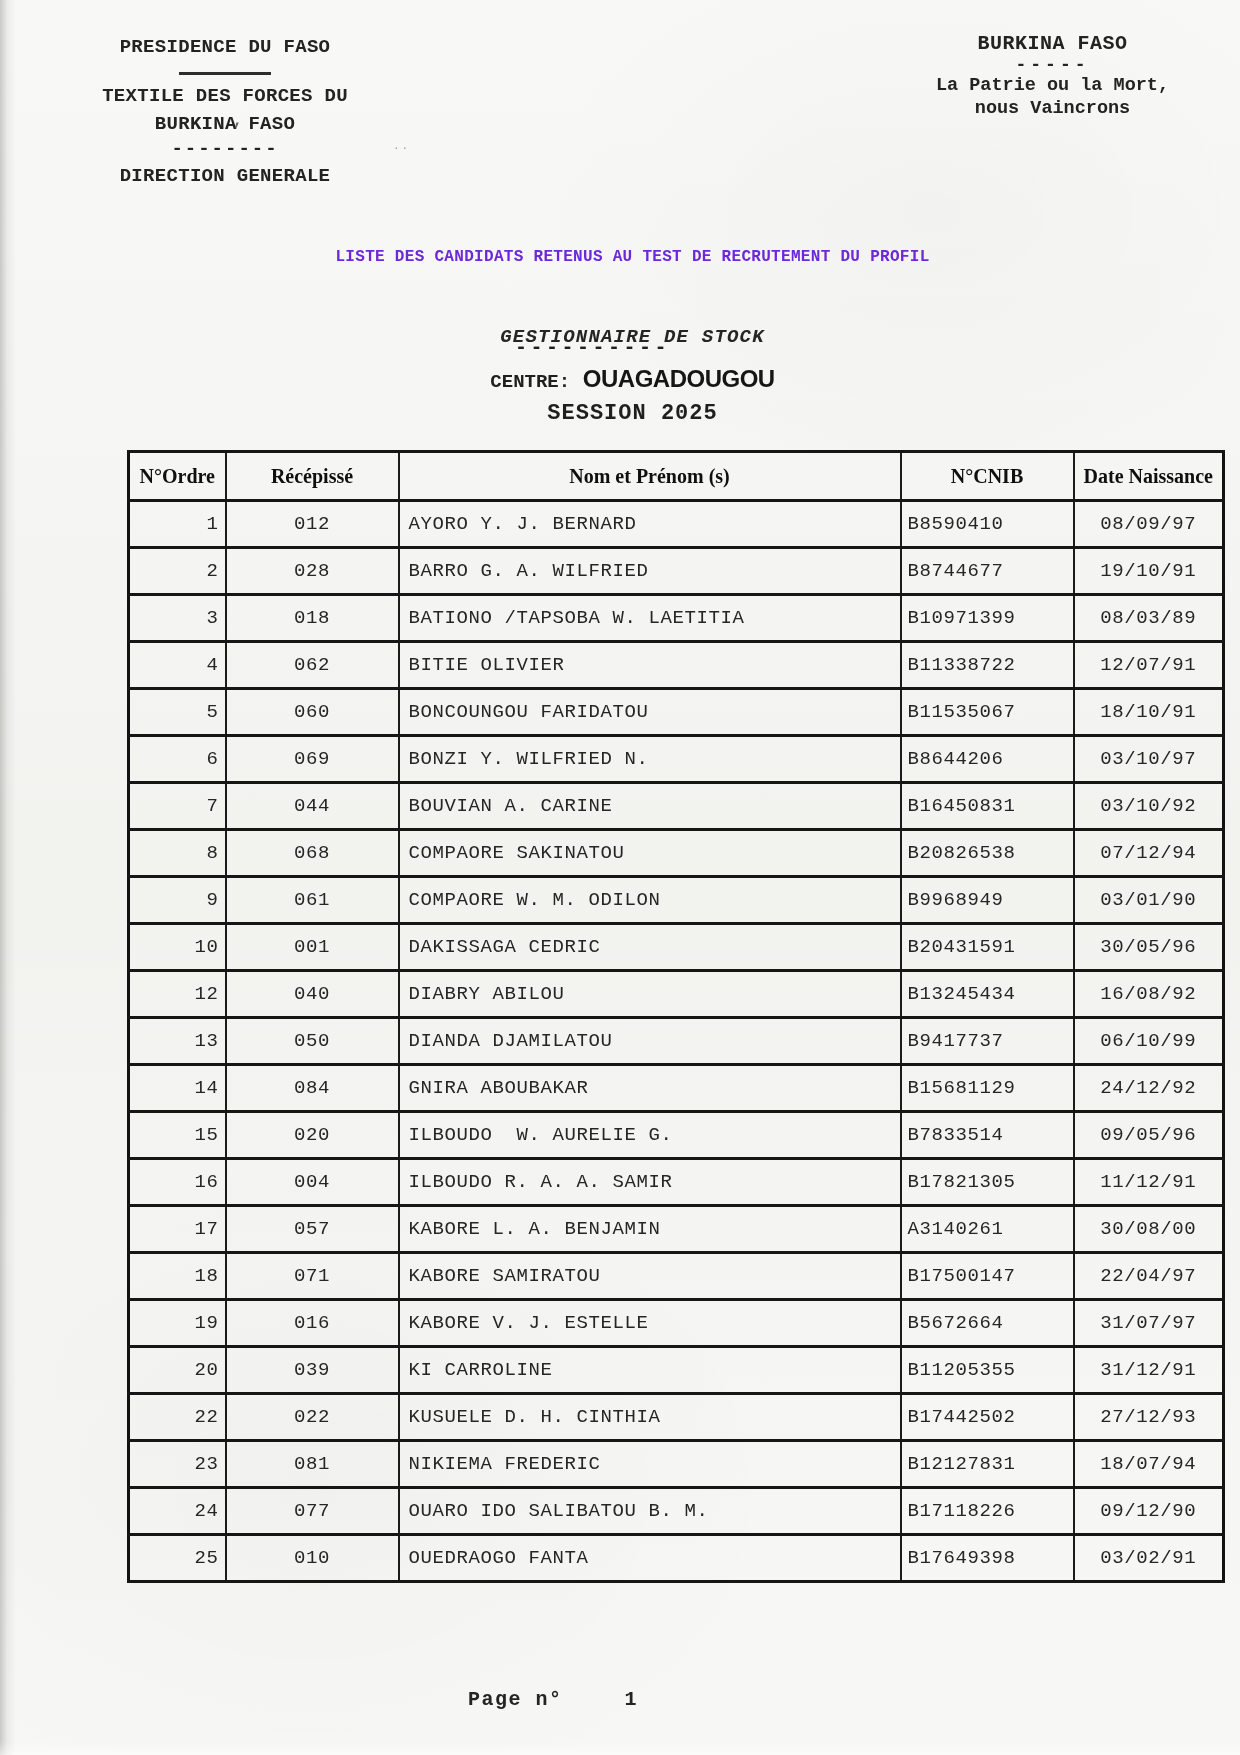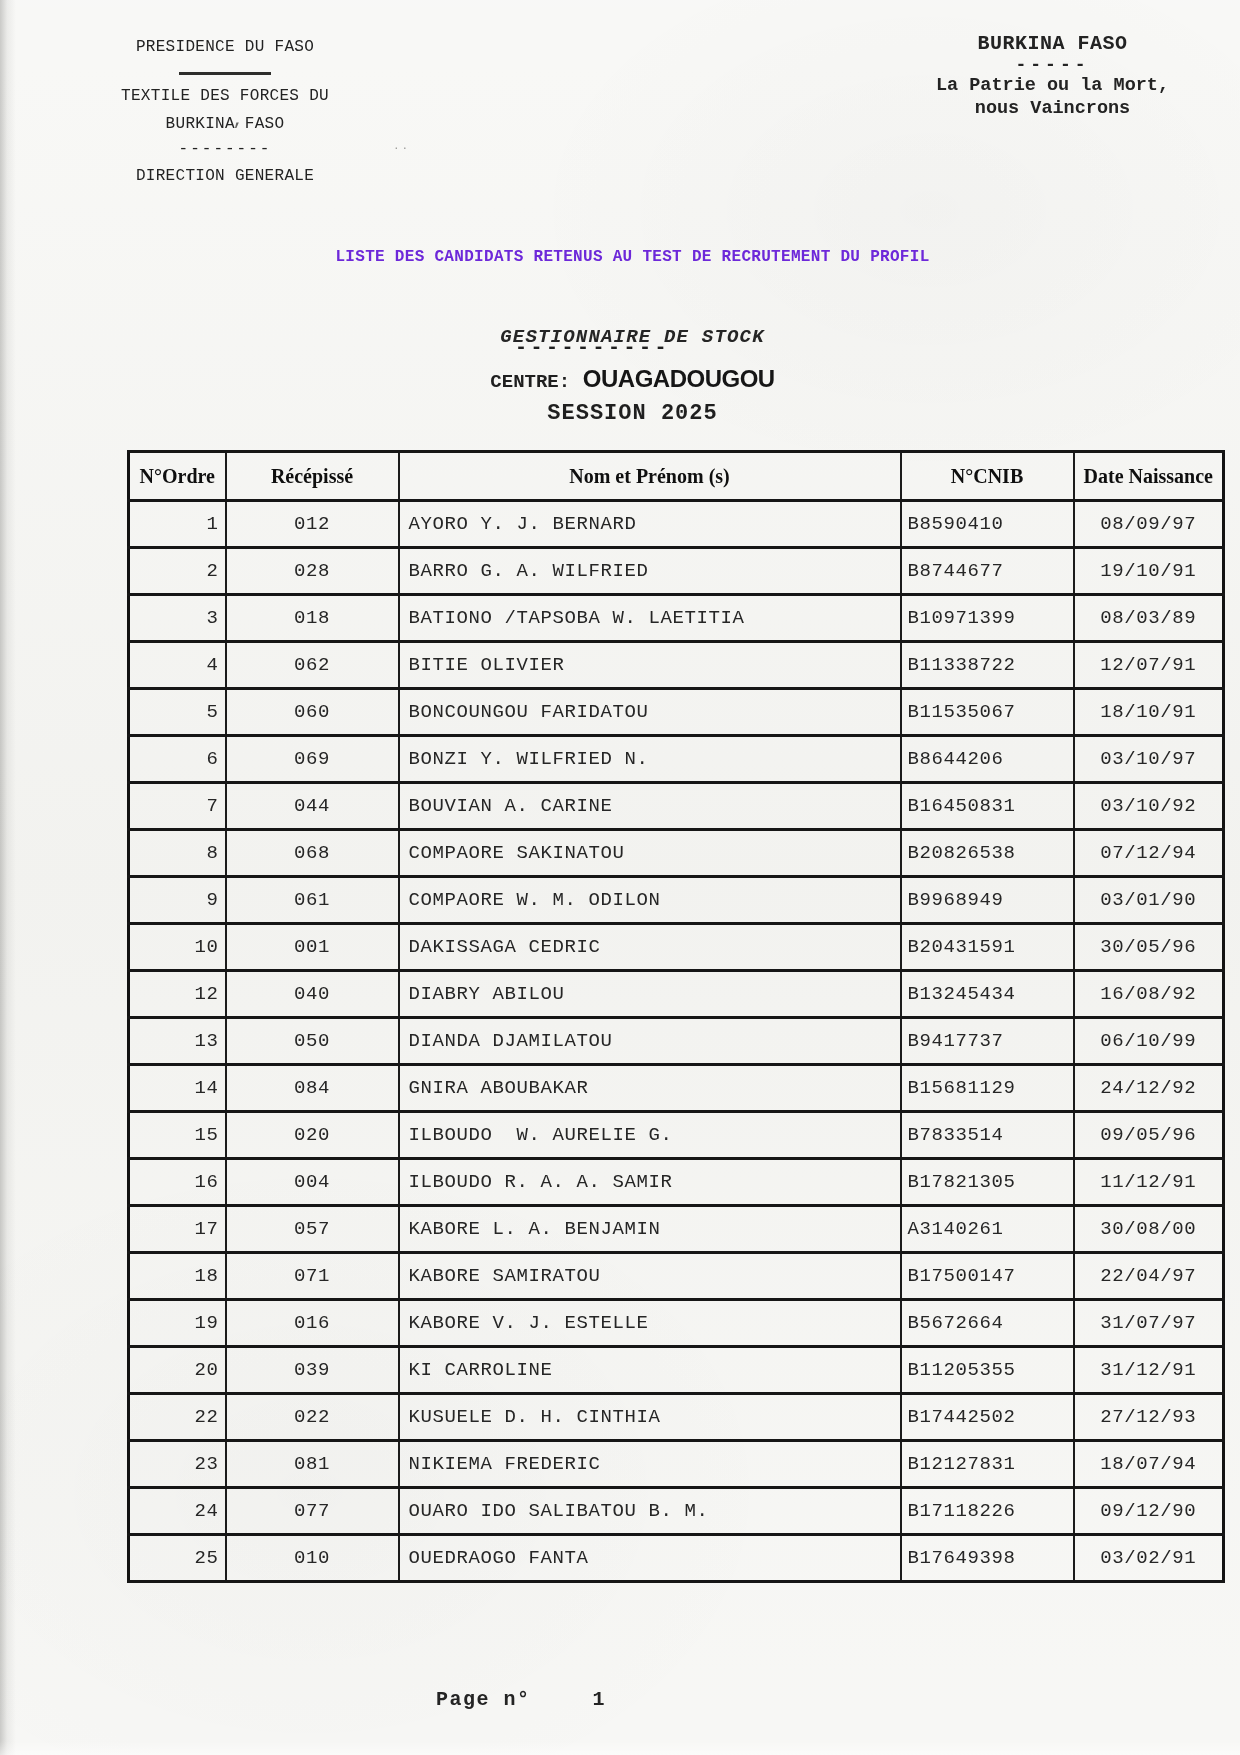--- a/index.html
+++ b/index.html
@@ -19,21 +19,21 @@
     pointer-events:none;
   }
   .scan-edge-bottom{
     position:absolute;left:0;bottom:0;width:100%;height:14px;
     background:linear-gradient(to top, rgba(255,255,255,0.5), rgba(0,0,0,0) 100%);
     pointer-events:none;
   }
   
   .lh-left{
     position:absolute;left:75px;top:36px;width:300px;text-align:center;
-    font-weight:normal;font-size:16px;letter-spacing:0.3px;color:#232323;
+    font-weight:bold;font-size:19px;letter-spacing:0.3px;color:#232323;
   }
   .lh-left .l1{line-height:22px;}
   .lh-left .sep-line{width:92px;height:3px;background:#2e2e2c;margin:14px auto 0;}
   .lh-left .l2{line-height:22px;margin-top:10px;}
   .lh-left .l3{line-height:22px;margin-top:6px;position:relative;}
   .lh-left .dash8{line-height:20px;margin-top:4px;letter-spacing:2px;}
   .lh-left .l4{line-height:22px;margin-top:6px;}
   .lh-right{
     position:absolute;left:880px;top:32px;width:345px;text-align:center;
     font-weight:bold;color:#232323;
@@ -75,21 +75,21 @@
   table.cand td{
     height:42px;font-size:19px;letter-spacing:0.6px;color:#262626;vertical-align:middle;
   }
   td.c-order{text-align:right;padding-right:6px;}
   td.c-receipt{text-align:center;}
   td.c-name{text-align:left;padding-left:9px;}
   td.c-cnib{text-align:left;padding-left:6px;}
   td.c-birth{text-align:center;}
   
   .page-footer{
-    position:absolute;left:436px;top:1688px;
+    position:absolute;left:468px;top:1688px;
     font-size:20px;font-weight:bold;letter-spacing:1.5px;color:#242424;white-space:pre;
   }
   .page-footer .num{margin-left:62px;}
   
   .speck{position:absolute;color:#4a4a48;pointer-events:none;}
   .speck-comma{left:233px;top:112px;font-size:16px;font-weight:bold;opacity:0.85;}
   .speck-dots{left:393px;top:140px;font-size:11px;letter-spacing:2px;opacity:0.55;}
 </style>
 </head>
 <body>

